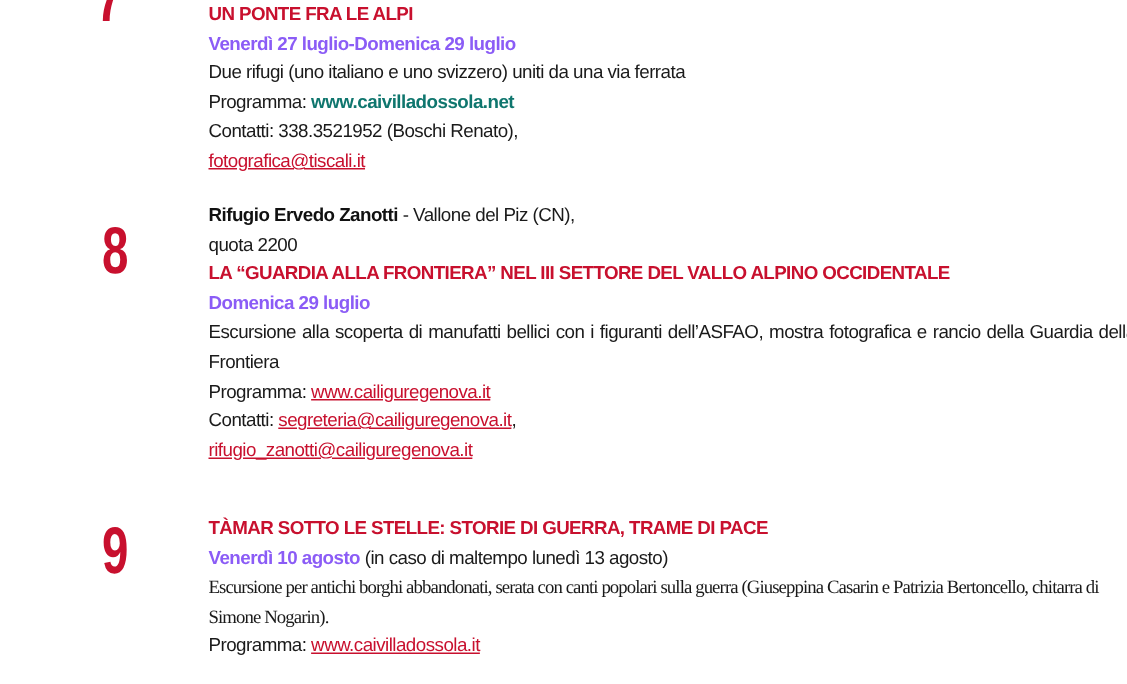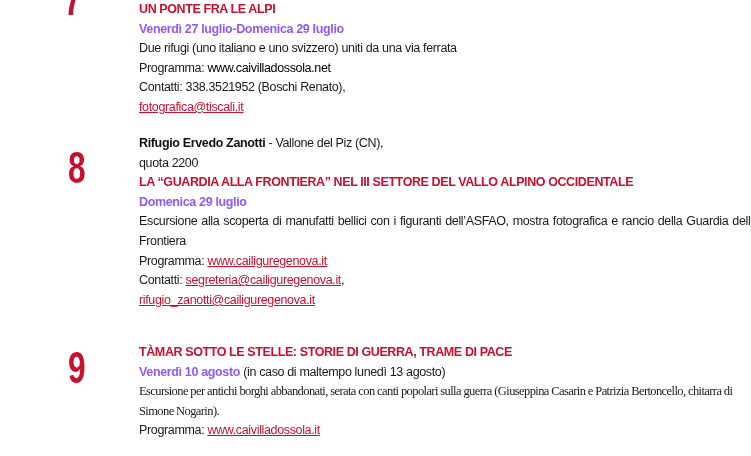--- a/index.html
+++ b/index.html
@@ -67,22 +67,22 @@
     .strong {
       font-weight: bold;
       color: #111;
     }
     a.link {
       color: #c8102e;
       text-decoration: underline;
       text-decoration-color: #c8102e;
     }
     a.link-black {
-      color: #000000;
-      font-weight: normal;
+      color: #0f766e;
+      font-weight: bold;
       text-decoration: none;
     }
   </style>
 </head>
 <body>
 
 <div class="page">
 
   <div class="entry" style="top:0;">
     <div class="num" style="left:64px; top:-22px;">7</div>

